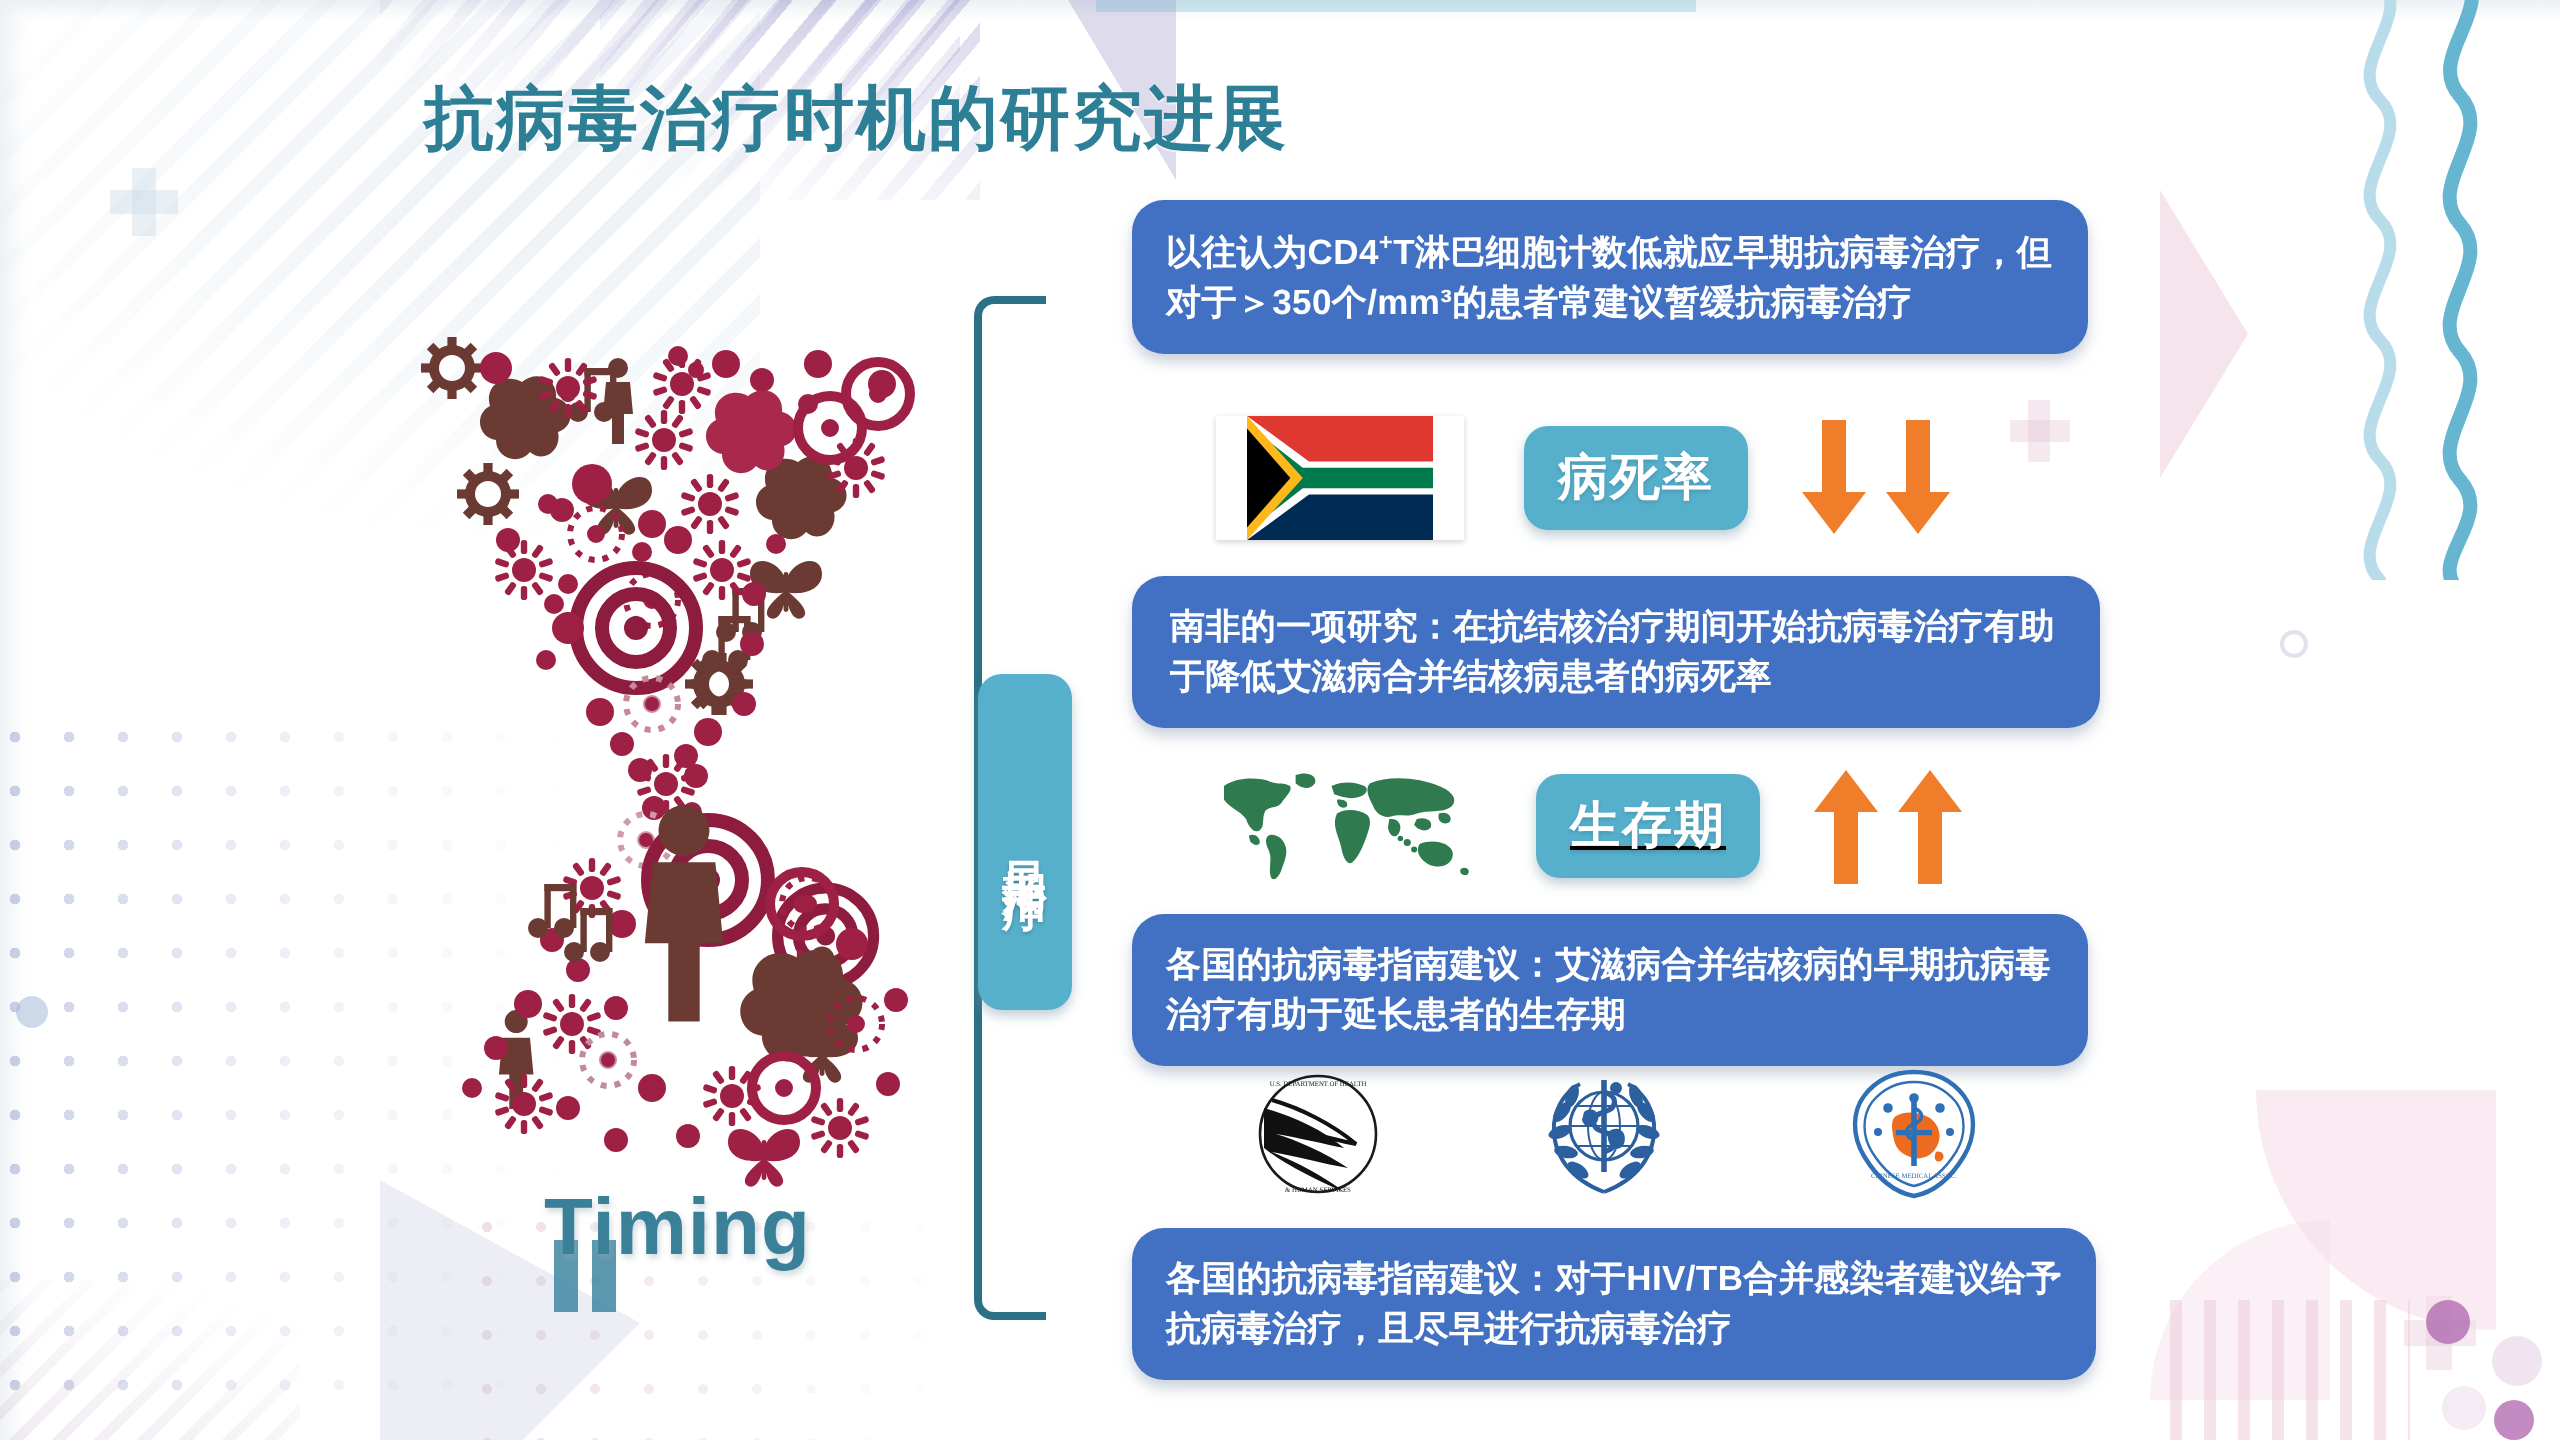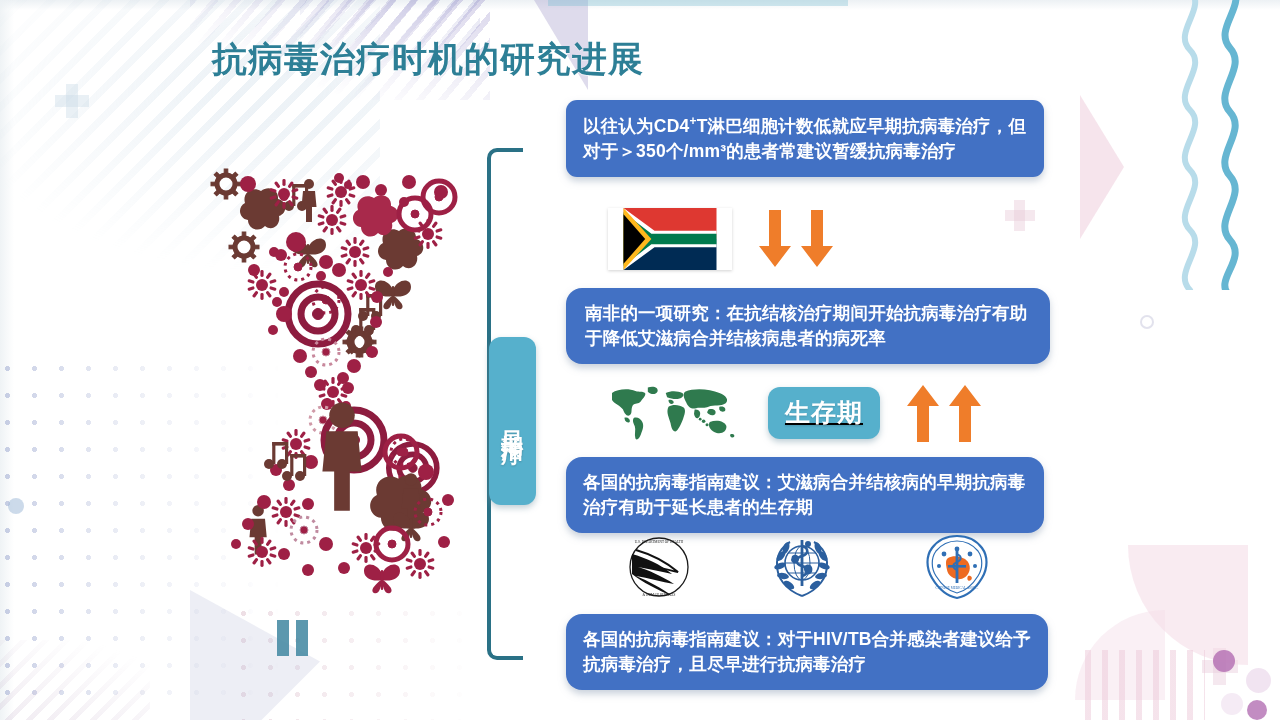--- a/index.html
+++ b/index.html
@@ -207,21 +207,21 @@
     background: #4271c4;
     border-radius: 16px;
     color: #ffffff;
     font-weight: bold;
     box-shadow: 0 4px 7px rgba(150,165,185,0.5);
     padding: 13px 16px 13px 17px;
     font-size: 17.5px;
     line-height: 1.42;
     letter-spacing: 0.2px;
   }
-  .card-1 { left: 566px; top: 100px; width: 478px; border-radius: 11px; }
+  .card-1 { left: 566px; top: 100px; width: 478px; }
   .card-2 { left: 566px; top: 288px; width: 484px; padding-left: 19px; }
   .card-3 { left: 566px; top: 457px; width: 478px; }
   .card-4 { left: 566px; top: 614px; width: 482px; }
   .card sup { font-size: 12px; vertical-align: super; }
 
   
   .metric-row { position: absolute; display: flex; align-items: center; }
   .row-1 { left: 608px; top: 208px; }
   .row-2 { left: 600px; top: 382px; text-decoration: underline; }
 
@@ -478,37 +478,39 @@
           <use href="#sunflower" x="224" y="412"></use>
           <circle cx="148" cy="416" r="6"></circle>
           <circle cx="112" cy="418" r="6"></circle>
           <use href="#butterfly" x="186" y="424" fill="#9e2045"></use>
           <circle cx="40" cy="392" r="5"></circle>
           <circle cx="252" cy="348" r="6"></circle>
         </g>
       </g>
     </svg>
   </div>
+  <div class="timing-word">Timing</div>
 
   <div class="bracket"></div>
   <div class="vlabel">
     <span>早期治疗</span>
   </div>
 
   <div class="card card-1"><span>以往认为CD4</span><sup>+</sup><span>T淋巴细胞计数低就应早期抗病毒治疗，但对于＞350个/mm³的患者常建议暂缓抗病毒治疗</span></div>
 
   <div class="metric-row row-1">
     <svg class="flag-sa" viewBox="0 0 90 60">
       <rect width="90" height="30" fill="#de3831"></rect>
       <rect y="30" width="90" height="30" fill="#002b54"></rect>
       <path d="M0,0 L30,22 L90,22 L90,38 L30,38 L0,60 Z" fill="#ffffff"></path>
       <path d="M0,4 L27,25 L90,25 L90,35 L27,35 L0,56 Z" fill="#007a4d"></path>
       <path d="M0,0 L0,60 L27,30 Z" fill="#ffb81c"></path>
       <path d="M0,6 L0,54 L21,30 Z" fill="#000000"></path>
     </svg>
+    <div class="badge badge-gap-1">病死率</div>
     <div class="arrows">
       <svg width="34" height="58" viewBox="0 0 34 58">
         <path d="M11,0 L23,0 L23,36 L33,36 L17,57 L1,36 L11,36 Z" fill="#ef7d2a"></path>
       </svg>
       <svg width="34" height="58" viewBox="0 0 34 58">
         <path d="M11,0 L23,0 L23,36 L33,36 L17,57 L1,36 L11,36 Z" fill="#ef7d2a"></path>
       </svg>
     </div>
   </div>
 

